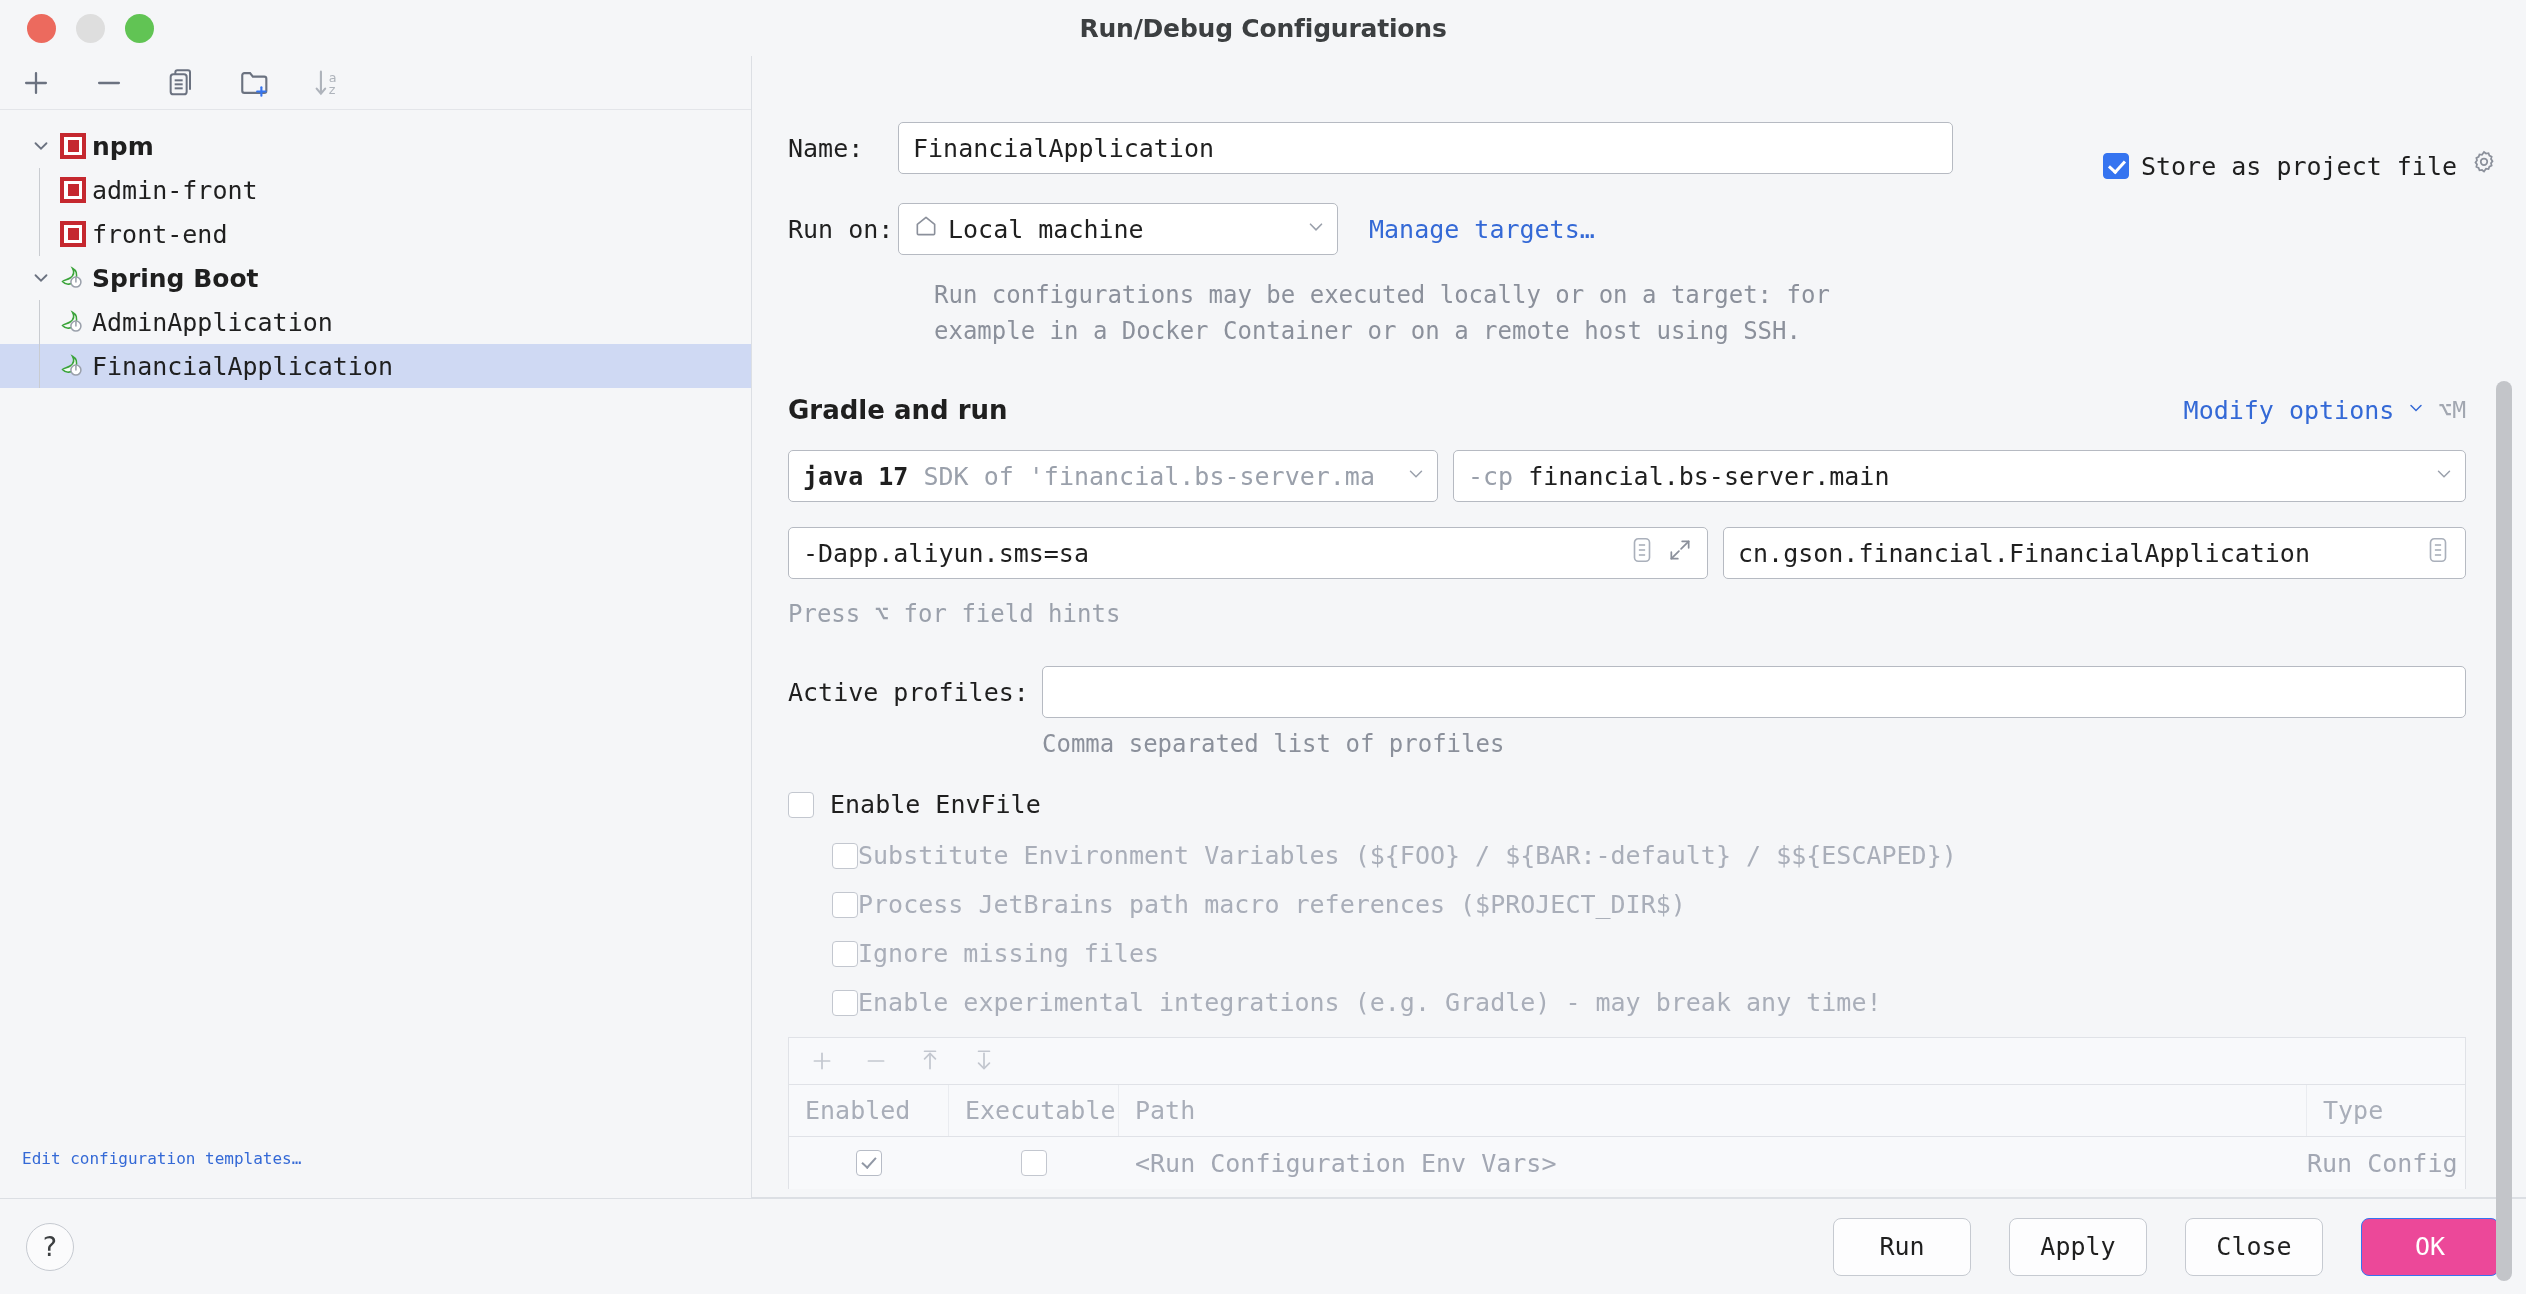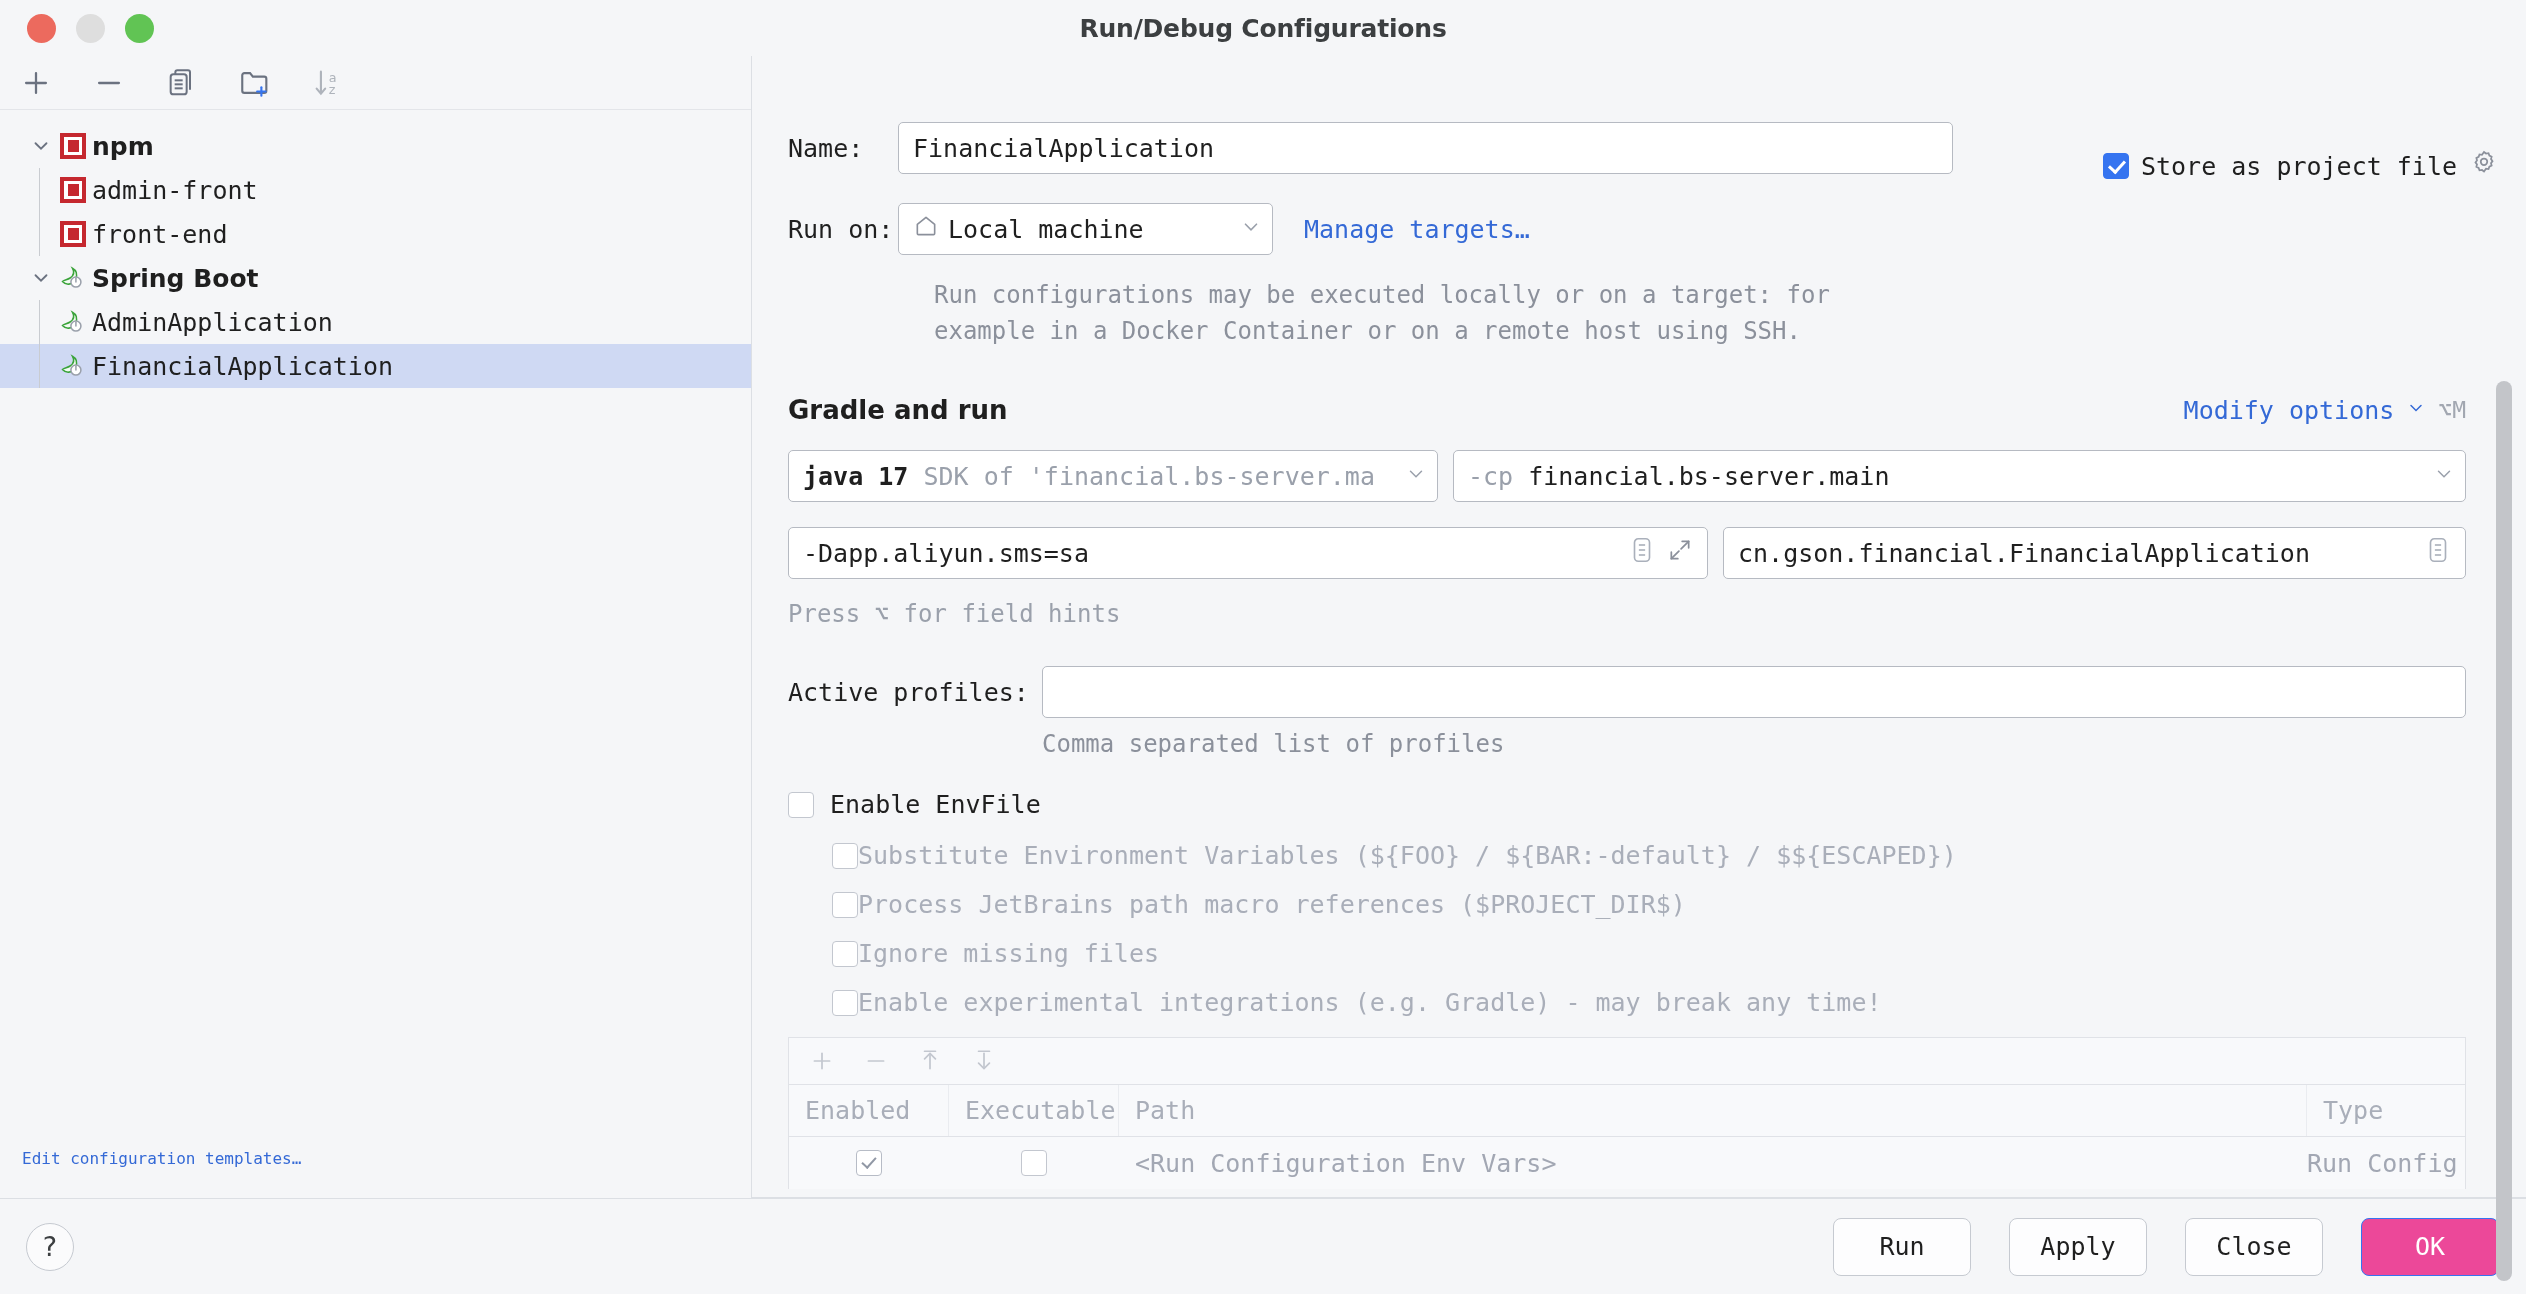--- a/index.html
+++ b/index.html
@@ -231,21 +231,21 @@
     background: #fff;
     border: 1px solid #b6bac2;
     border-radius: 5px;
     display: flex;
     align-items: center;
     padding: 0 10px 0 14px;
     font-size: 25px;
     color: #1f1f1f;
     gap: 8px;
   }
-  .runon-combo { width: 375px; justify-content: space-between; }
+  .runon-combo { width: 440px; justify-content: space-between; }
   .combo-inner { display:flex; align-items:center; gap:9px; overflow:hidden; white-space:nowrap;}
   .link { color: #3469d6; white-space: nowrap; font-size: 25px; }
   .manage { margin-left: 31px; }
 
   .desc {
     margin-top: 22px;
     margin-left: 182px;
     font-size: 24px;
     color: #8b909b;
     line-height: 1.5;

